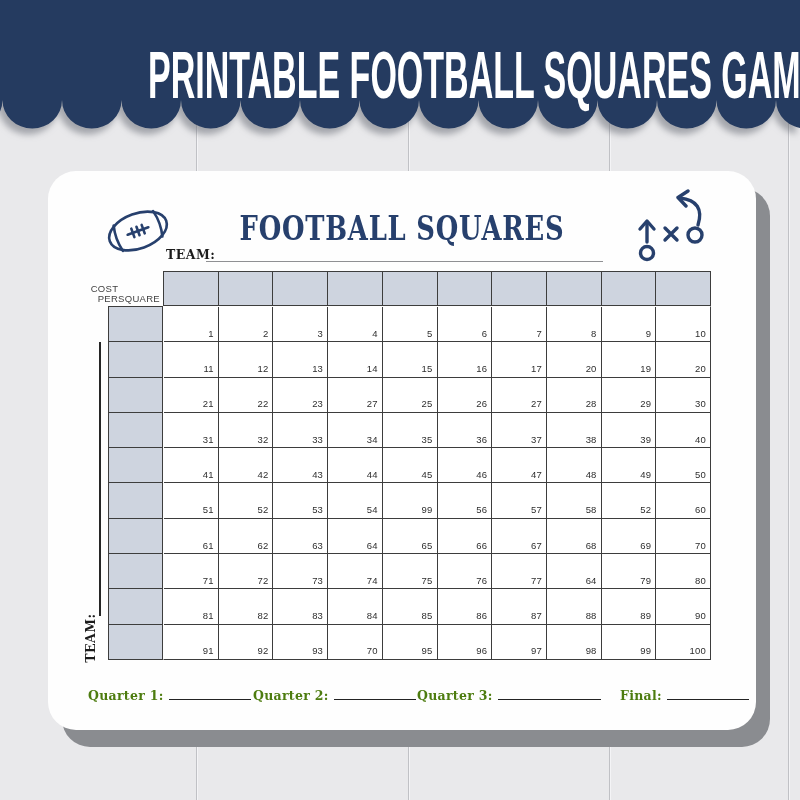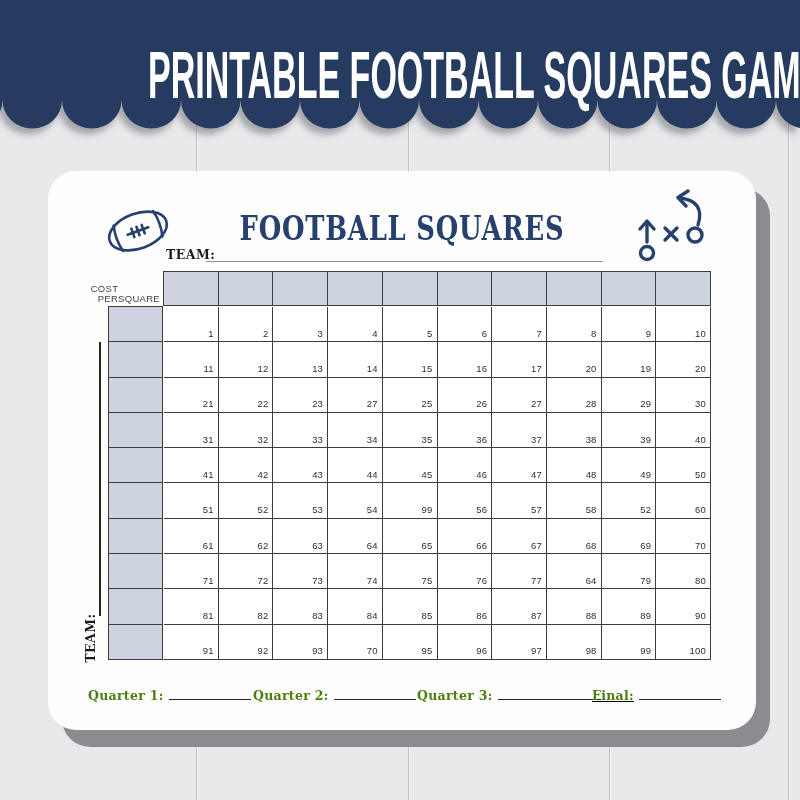--- a/index.html
+++ b/index.html
@@ -58,21 +58,21 @@
   .team-bracket{position:absolute;left:51px;top:171px;width:1.5px;height:274px;background:#262626;}
   .team-col-label{position:absolute;left:13px;top:460px;width:60px;height:14px;
     transform:rotate(-90deg);transform-origin:50% 50%;text-align:center;
     font:700 12.5px/14px "DejaVu Serif",serif;color:#1b1b1b;letter-spacing:0.5px;}
 
   
   .f-item{position:absolute;top:515px;white-space:nowrap;}
   .f-item:nth-child(1){left:40px;}
   .f-item:nth-child(2){left:205px;}
   .f-item:nth-child(3){left:369px;text-align:right;}
-  .f-item:nth-child(4){left:544px;text-decoration:underline;}
+  .f-item:nth-child(4){left:572px;}
   .f-label{font:700 12.5px/1 "DejaVu Serif",serif;color:#4d7c0f;letter-spacing:0.3px;}
   .f-line{display:inline-block;width:82px;height:12px;margin-left:5px;
     border-bottom:1.4px solid #232323;}
   .f-item:nth-child(3) .f-line{width:103px;}
 </style>
 </head>
 <body>
 
 <div class="stage">
 

